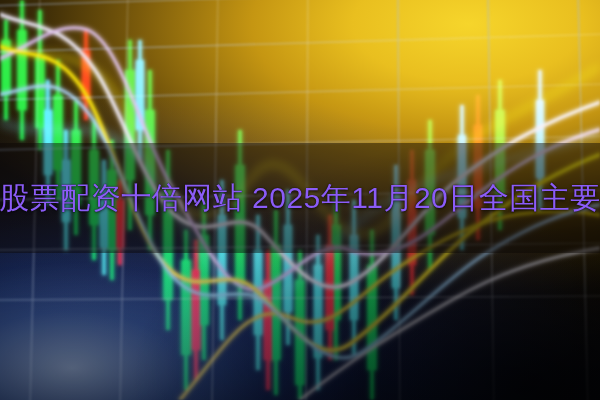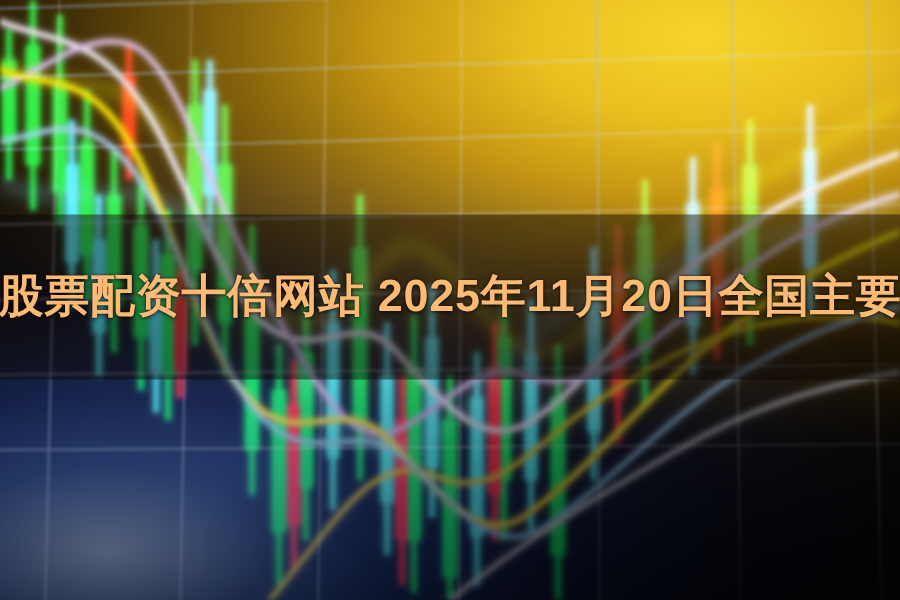--- a/index.html
+++ b/index.html
@@ -63,23 +63,23 @@
     top: 143px;
     height: 110px;
     background: rgba(10,7,4,0.46);
     display: flex;
     flex-direction: column;
     align-items: center;
     justify-content: center;
     gap: 6px;
   }
   .title-line {
-    color: #fdba74;
+    color: #8b5cf6;
     font-size: 30px;
-    font-weight: 700;
+    font-weight: 400;
     line-height: 1.18;
     letter-spacing: 0.5px;
     white-space: nowrap;
     text-shadow: 0 1px 3px rgba(0,0,0,0.65), 0 0 1px rgba(0,0,0,0.8);
   }
 </style>
 </head>
 <body>
 
 <div id="stage">

